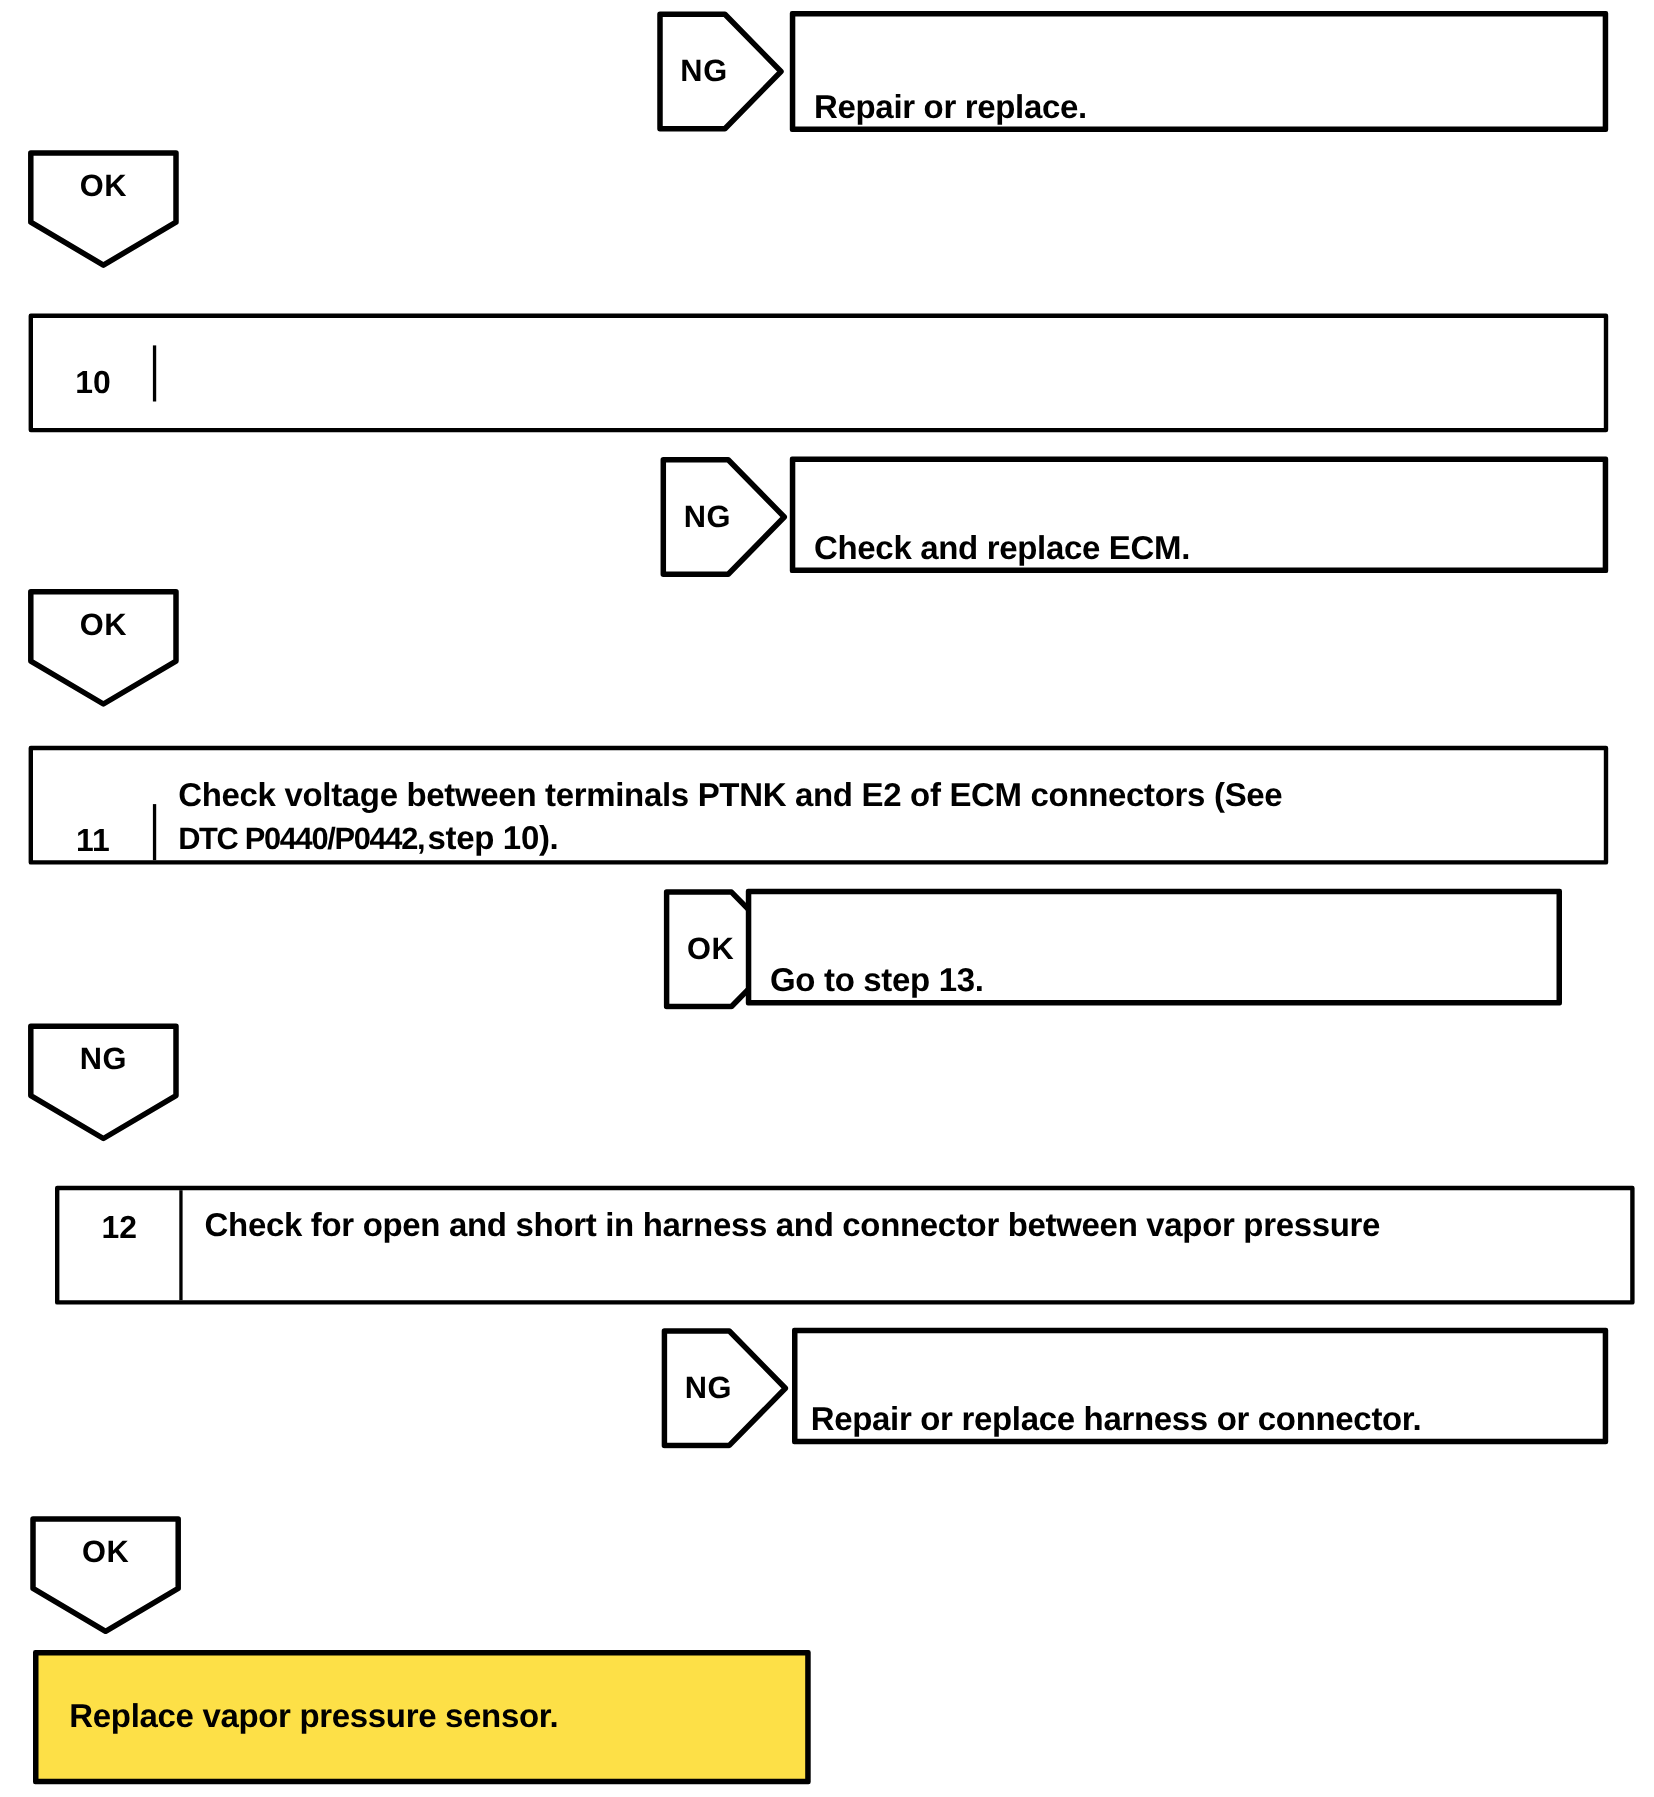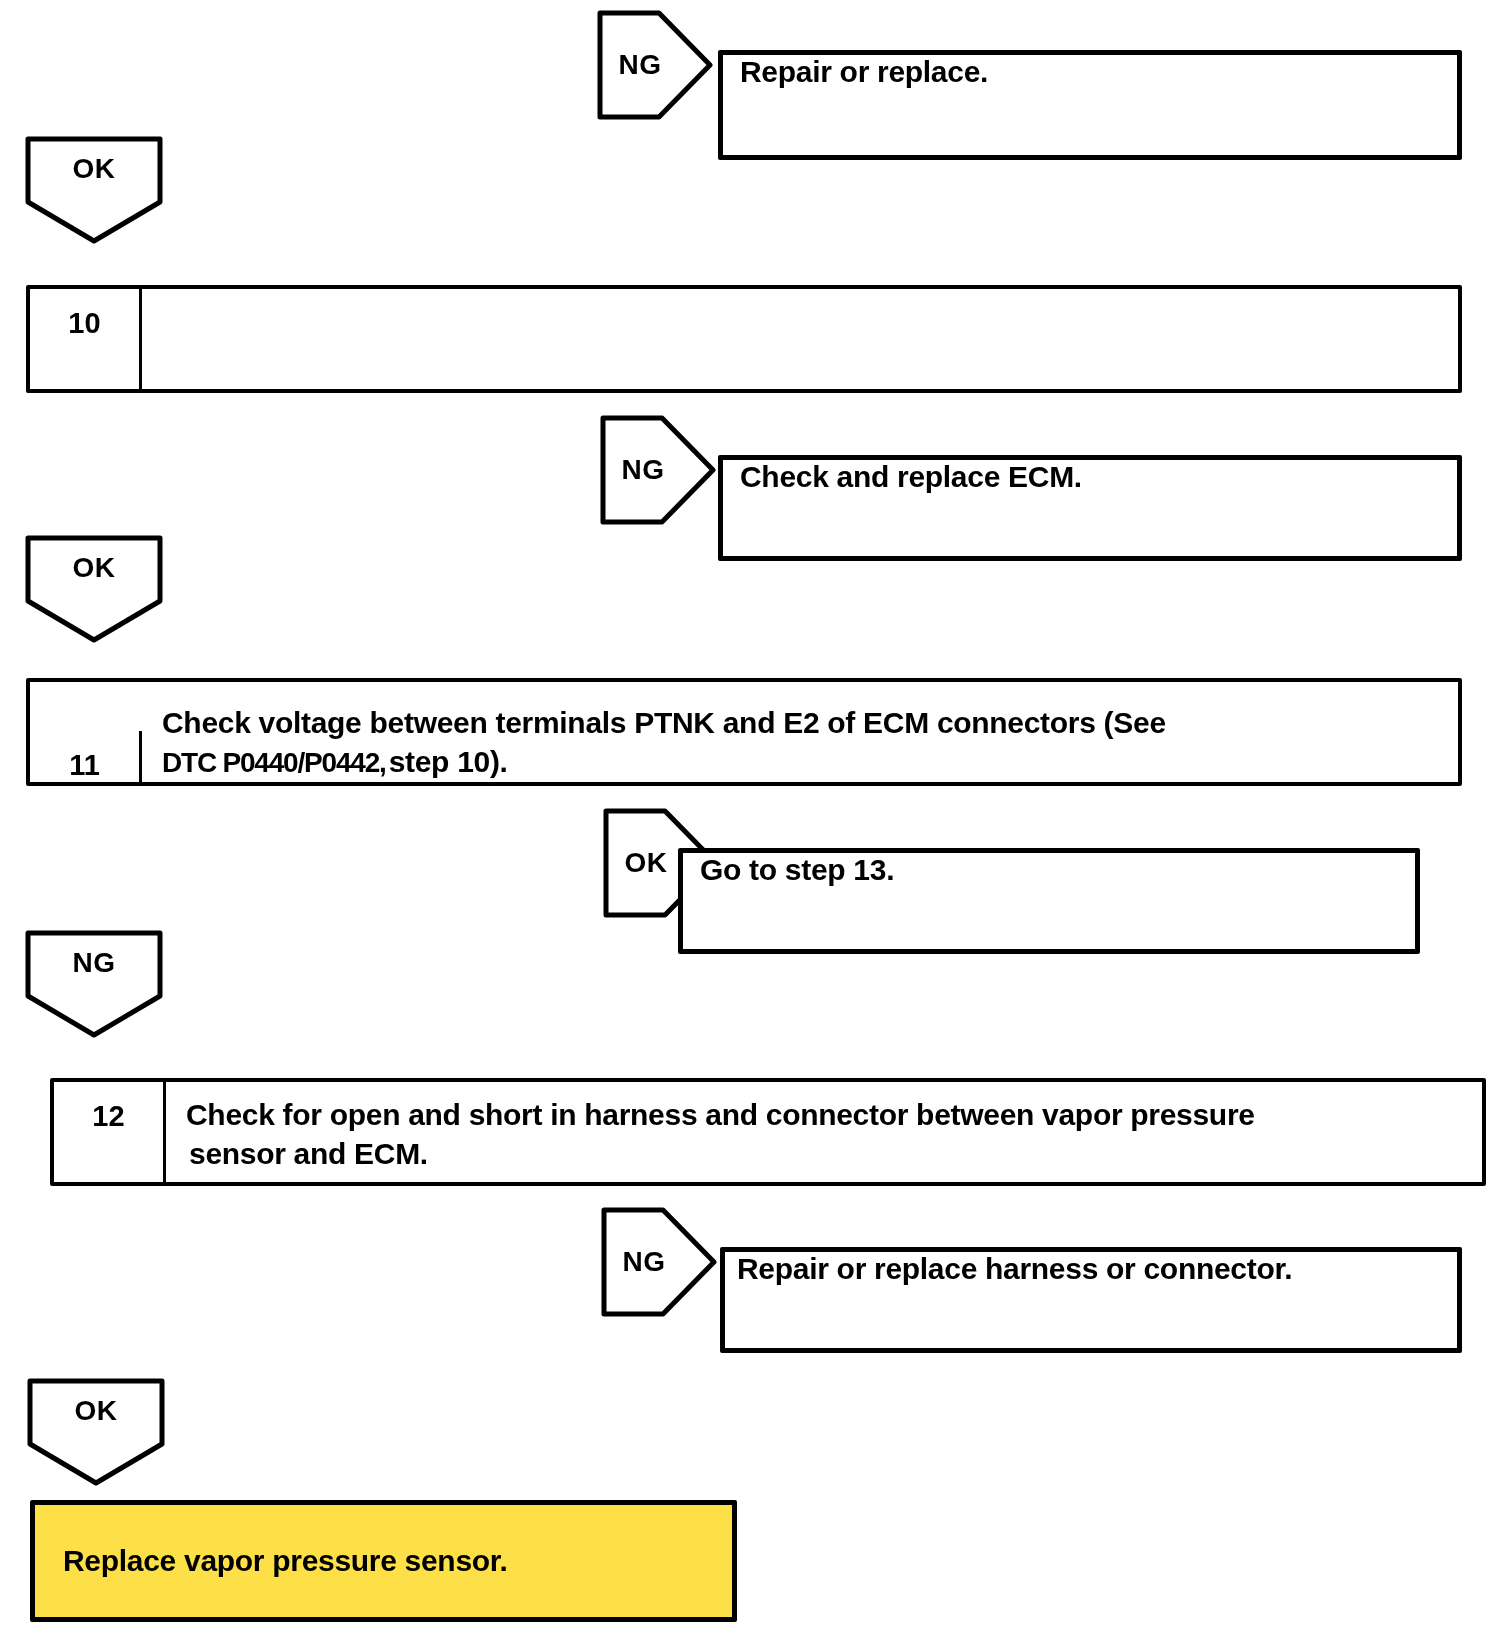--- a/index.html
+++ b/index.html
@@ -27,23 +27,23 @@
   .pent-down svg{position:absolute;left:0;top:0;}
   .pent-down .lbl{
     position:absolute;left:0;top:0;width:100%;height:66px;
     display:flex;align-items:center;justify-content:center;
     font-size:28px;font-weight:bold;letter-spacing:.5px;
   }
 
   
   .action-box{
     border:5px solid #000;border-radius:2px;background:#fff;
-    display:flex;align-items:flex-start;
+    display:flex;align-items:flex-end;
     padding-left:17px;box-sizing:border-box;
-    font-size:30px;font-weight:bold;letter-spacing:-0.3px;margin-top:40px;
+    font-size:30px;font-weight:bold;letter-spacing:-0.3px;
   }
 
   
   .step-box{
     border:4px solid #000;border-radius:2px;background:#fff;
     display:flex;box-sizing:border-box;
   }
   .step-num{
     width:112px;flex:0 0 112px;
     border-right:3px solid #000;
@@ -82,21 +82,21 @@
     <span>Repair or replace.</span>
   </div>
 
   <div class="abs pent-down" style="left:25px;top:136px;">
     <svg width="138" height="108" viewBox="0 0 138 108">
       <polygon points="3,3 135,3 135,66 69,105 3,66"></polygon>
     </svg>
     <span class="lbl">OK</span>
   </div>
 
-  <div class="abs step-box" style="left:26px;top:285px;width:1436px;height:108px;">
+  <div class="abs step-box" style="left:26px;top:285px;width:1436px;height:108px;align-items:center;">
     <div class="step-num">10</div>
   </div>
 
   <div class="abs pent-right" style="left:600px;top:415px;">
     <svg width="116" height="110" viewBox="0 0 116 110">
       <polygon points="3,3 62,3 113,55 62,107 3,107"></polygon>
     </svg>
     <span class="lbl">NG</span>
   </div>
   <div class="abs action-box" style="left:718px;top:415px;width:744px;height:106px;">
@@ -134,23 +134,20 @@
     <svg width="138" height="108" viewBox="0 0 138 108">
       <polygon points="3,3 135,3 135,66 69,105 3,66"></polygon>
     </svg>
     <span class="lbl">NG</span>
   </div>
 
   <div class="abs step-box" style="left:26px;top:1078px;width:1436px;height:108px;margin-left:24px;">
     <div class="step-num">12</div>
     <div class="step-text">
       <div>Check for open and short in harness and connector between vapor pressure</div>
-      <div>
-        <span class="ref"></span><span>sensor and ECM.</span>
-      </div>
     </div>
   </div>
 
   <div class="abs pent-right" style="left:601px;top:1207px;">
     <svg width="116" height="110" viewBox="0 0 116 110">
       <polygon points="3,3 62,3 113,55 62,107 3,107"></polygon>
     </svg>
     <span class="lbl">NG</span>
   </div>
   <div class="abs action-box" style="left:720px;top:1207px;width:742px;height:106px;padding-left:12px;">

